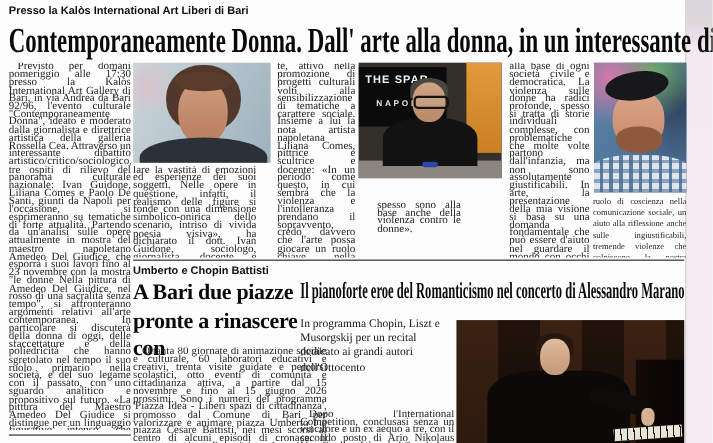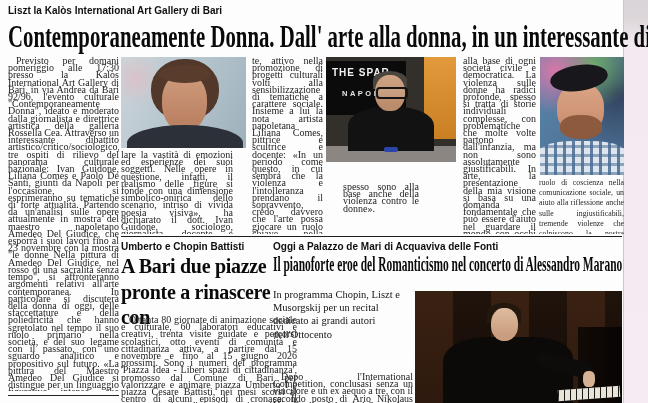--- a/index.html
+++ b/index.html
@@ -90,21 +90,21 @@
     repeating-linear-gradient(90deg,#191919 0 1px,rgba(255,255,255,0) 1px 6px),#e9e4d8;
     transform:rotate(-4deg);}
 </style>
 </head>
 <body>
 
 <div id="paper">
 
   <div class="abs" id="margin-strip"></div>
 
-  <div class="abs kicker" style="left:8px;top:5px;">Liszt la Kalòs International Art Gallery di Bari</div>
+  <div class="abs kicker" style="left:8px;top:5px;">Presso la Kalòs International Art Liberi di Bari</div>
 
   <div class="abs headline-big" style="left:8px;top:20px;width:614px;height:33px;font-size:32px;line-height:32px;">
     <span class="shrink" style="transform: scaleX(0.649049);">Contemporaneamente Donna. Dall' arte alla donna, in un interessante dibattito</span>
   </div>
 
   <div class="abs body-col indent" style="left:8px;top:57px;width:111px;height:334px;">Previsto per domani pomeriggio alle 17:30 presso la Kalòs International Art Gallery di Bari, in via Andrea da Bari 92/96, l'evento culturale "Contemporaneamente Donna", ideato e moderato dalla giornalista e direttrice artistica della galleria Rossella Cea. Attraverso un interessante dibattito artistico/critico/sociologico, tre ospiti di rilievo del panorama culturale nazionale: Ivan Guidone, Liliana Comes e Paolo De Santi, giunti da Napoli per l'occasione, si esprimeranno su tematiche di forte attualità. Partendo da un'analisi sulle opere attualmente in mostra del maestro napoletano Amedeo Del Giudice, che esporrà i suoi lavori fino al 23 novembre con la mostra "le donne Nella pittura di Amedeo Del Giudice, nel rosso di una sacralità senza tempo", si affronteranno argomenti relativi all'arte contemporanea. In particolare si discuterà della donna di oggi, delle sfaccettature e della poliedricità che hanno sgretolato nel tempo il suo ruolo primario nella società, e del suo legame con il passato, con uno sguardo analitico e propositivo sul futuro. «La pittura del Maestro Amedeo Del Giudice si distingue per un linguaggio figurativo intenso, che indaga in profondità nella delicata e sfaccettata natura umana. Un'umanità ben raffigurata la sua, grazie ad una tecnica raffinata ed efficace, in grado di immorta-</div>
   <div class="abs rule-thick" style="left:8px;top:395px;width:111px;"></div>
 
   <div class="abs photo" id="photo-woman" style="left:121px;top:57px;width:125px;height:91px;">
     <div class="ph smudge"></div>
@@ -145,21 +145,20 @@
 
   <div class="abs rule" style="left:121px;top:236px;width:501px;"></div>
 
   <div class="abs kicker" style="left:121px;top:241px;">Umberto e Chopin Battisti</div>
   <div class="abs" id="a2-headline" style="left:121px;top:254px;width:182px;">
     <div>A Bari due piazze</div>
     <div>pronte a rinascere con</div>
   </div>
   <div class="abs body-col indent" style="left:121px;top:316px;width:176px;height:87px;">Ottanta 80 giornate di animazione sociale e culturale, 60 laboratori educativi e creativi, trenta visite guidate e percorsi scolastici, otto eventi di comunità e cittadinanza attiva, a partire dal 15 novembre e fino al 15 giugno 2026 prossimi. Sono i numeri del programma 'Piazza Idea - Liberi spazi di cittadinanza', promosso dal Comune di Bari per valorizzare e animare piazza Umberto I e piazza Cesare Battisti, nei mesi scorsi al centro di alcuni episodi di cronaca. Il progetto, spiega l'amministrazione in una nota, si sviluppa attraverso una fitta rete di collaborazioni con associazio-</div>
 
-  <div class="abs kicker" style="left:273px;top:241px;">Oggi a Palazzo de Mari di Acquaviva delle Fonti</div>
   <div class="abs headline-big" style="left:273px;top:252px;width:349px;height:26px;font-size:21px;line-height:25px;">
     <span class="shrink" style="transform: scaleX(0.544462);">Il pianoforte eroe del Romanticismo nel concerto di Alessandro Marano</span>
   </div>
   <div class="abs" id="a3-standfirst" style="left:273px;top:288px;width:140px;height:55px;">In programma Chopin, Liszt e Musorgskij per un recital dedicato ai grandi autori dell'Ottocento</div>
   <div class="abs body-col indent" style="left:273px;top:347px;width:140px;height:56px;margin-top:26px;">Dopo l'International Competition, conclusasi senza un vincitore e un ex aequo a tre, con il secondo posto di Ario Nikolaus Von Gayling Westphal Sgroi, Joo-Young Kim e Sera Yang, il pianoforte è ancora protagonista nella programmazione dell'associazione Colafemmina di Acquaviva delle Fonti. Oggi alle</div>
 
   <div class="abs photo" id="photo-pianist" style="left:415px;top:291px;width:207px;height:112px;">
     <div class="ph piano"></div>
     <div class="ph body"></div>
     <div class="ph arm"></div>

